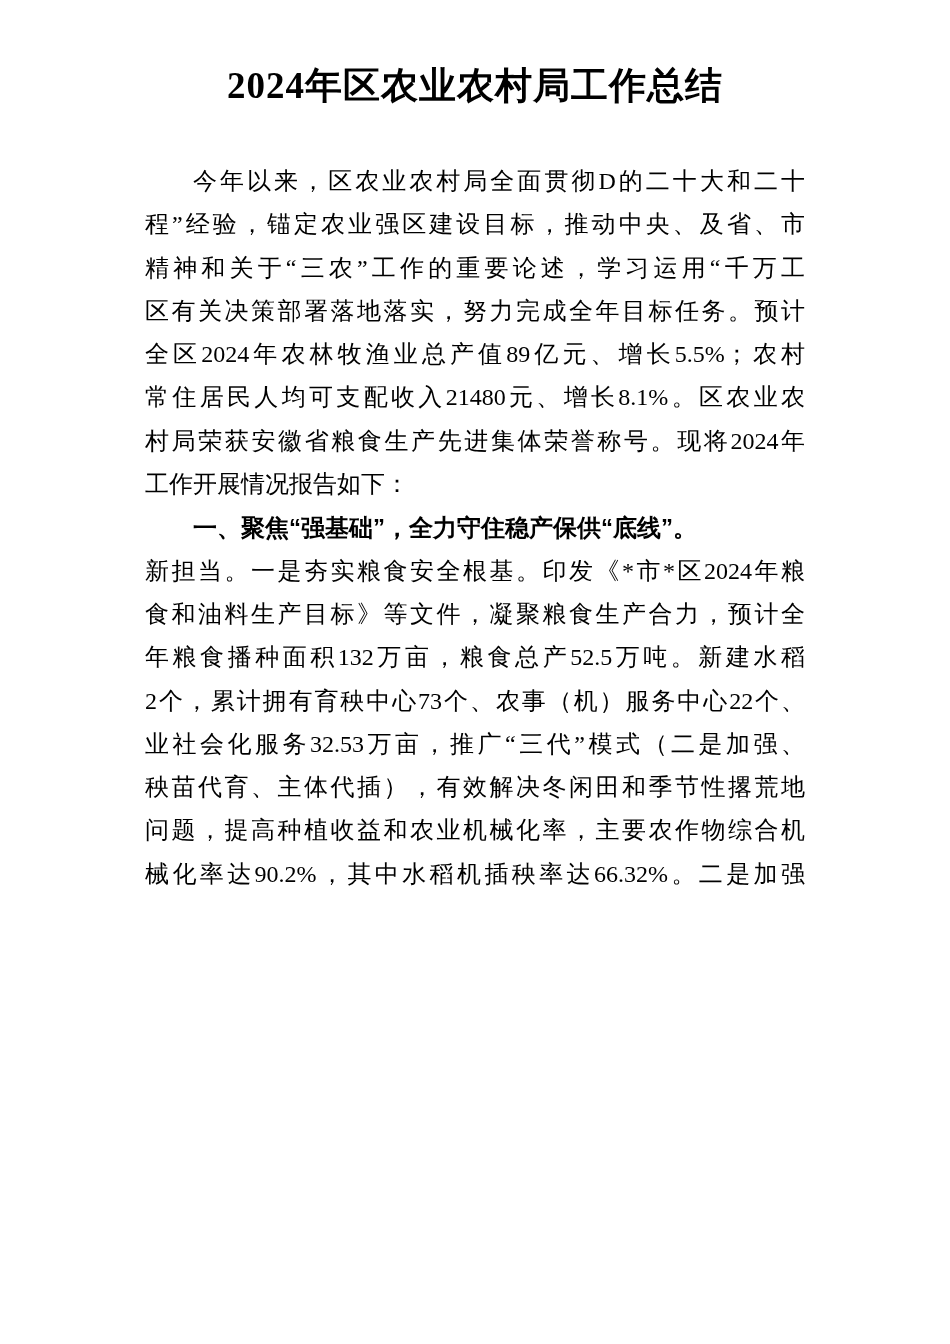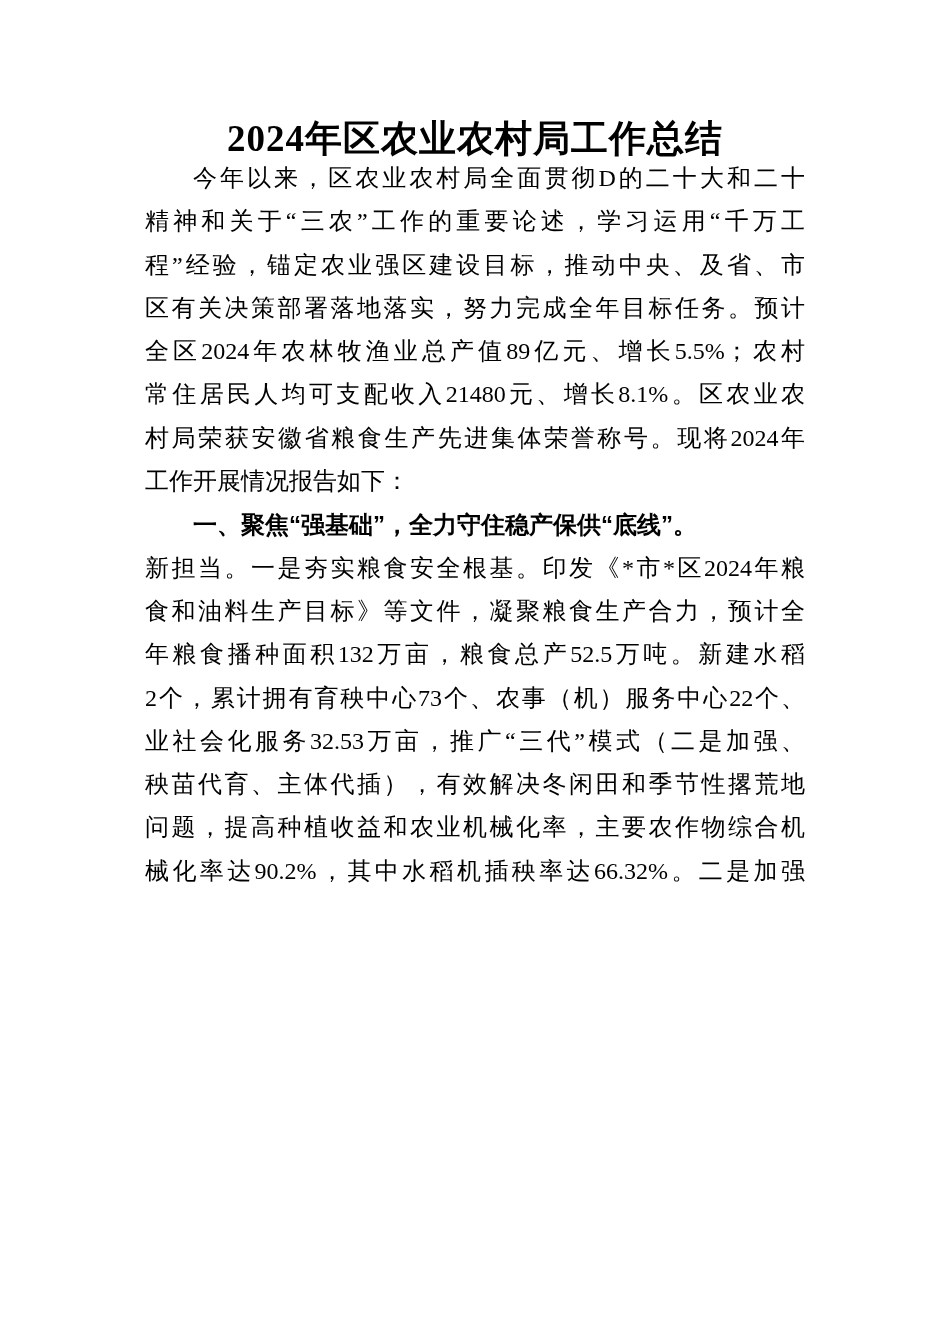--- a/index.html
+++ b/index.html
@@ -6,35 +6,36 @@
     margin: 0;
     padding: 0;
     background: #ffffff;
   }
   .page {
     position: relative;
     width: 950px;
     height: 1344px;
     background: #ffffff;
     box-sizing: border-box;
-    padding: 120px 145px 0 145px;
+    padding: 67px 145px 0 145px;
     overflow: hidden;
     color: #000000;
   }
   .doc-title {
     margin: 0;
     font-family: "Liberation Serif", "DejaVu Serif", serif;
     font-weight: 700;
     font-size: 37px;
     line-height: 37px;
     text-align: center;
     letter-spacing: 1px;
     color: #000000;
   }
   .content {
+    margin-top: 56px;
   }
   .line {
     font-family: "Liberation Serif", "DejaVu Serif", serif;
     font-size: 24px;
     line-height: 43.3px;
     color: #000000;
     text-align: justify;
     text-align-last: justify;
     white-space: normal;
   }
@@ -57,22 +58,22 @@
 <body>
 
 <div class="page">
 
   <h1 class="doc-title">2024年区农业农村局工作总结</h1>
 
   <div class="content">
 
     <div class="para">
       <div class="line indent">今年以来，区农业农村局全面贯彻D的二十大和二十</div>
+      <div class="line">程”经验，锚定农业强区建设目标，推动中央、及省、市</div>
       <div class="line">精神和关于“三农”工作的重要论述，学习运用“千万工</div>
-      <div class="line">程”经验，锚定农业强区建设目标，推动中央、及省、市</div>
       <div class="line">区有关决策部署落地落实，努力完成全年目标任务。预计</div>
       <div class="line">全区2024年农林牧渔业总产值89亿元、增长5.5%；农村</div>
       <div class="line">常住居民人均可支配收入21480元、增长8.1%。区农业农</div>
       <div class="line">村局荣获安徽省粮食生产先进集体荣誉称号。现将2024年</div>
       <div class="line plain">工作开展情况报告如下：</div>
     </div>
 
     <div class="para">
       <div class="line heading">一、聚焦“强基础”，全力守住稳产保供“底线”。</div>
     </div>

